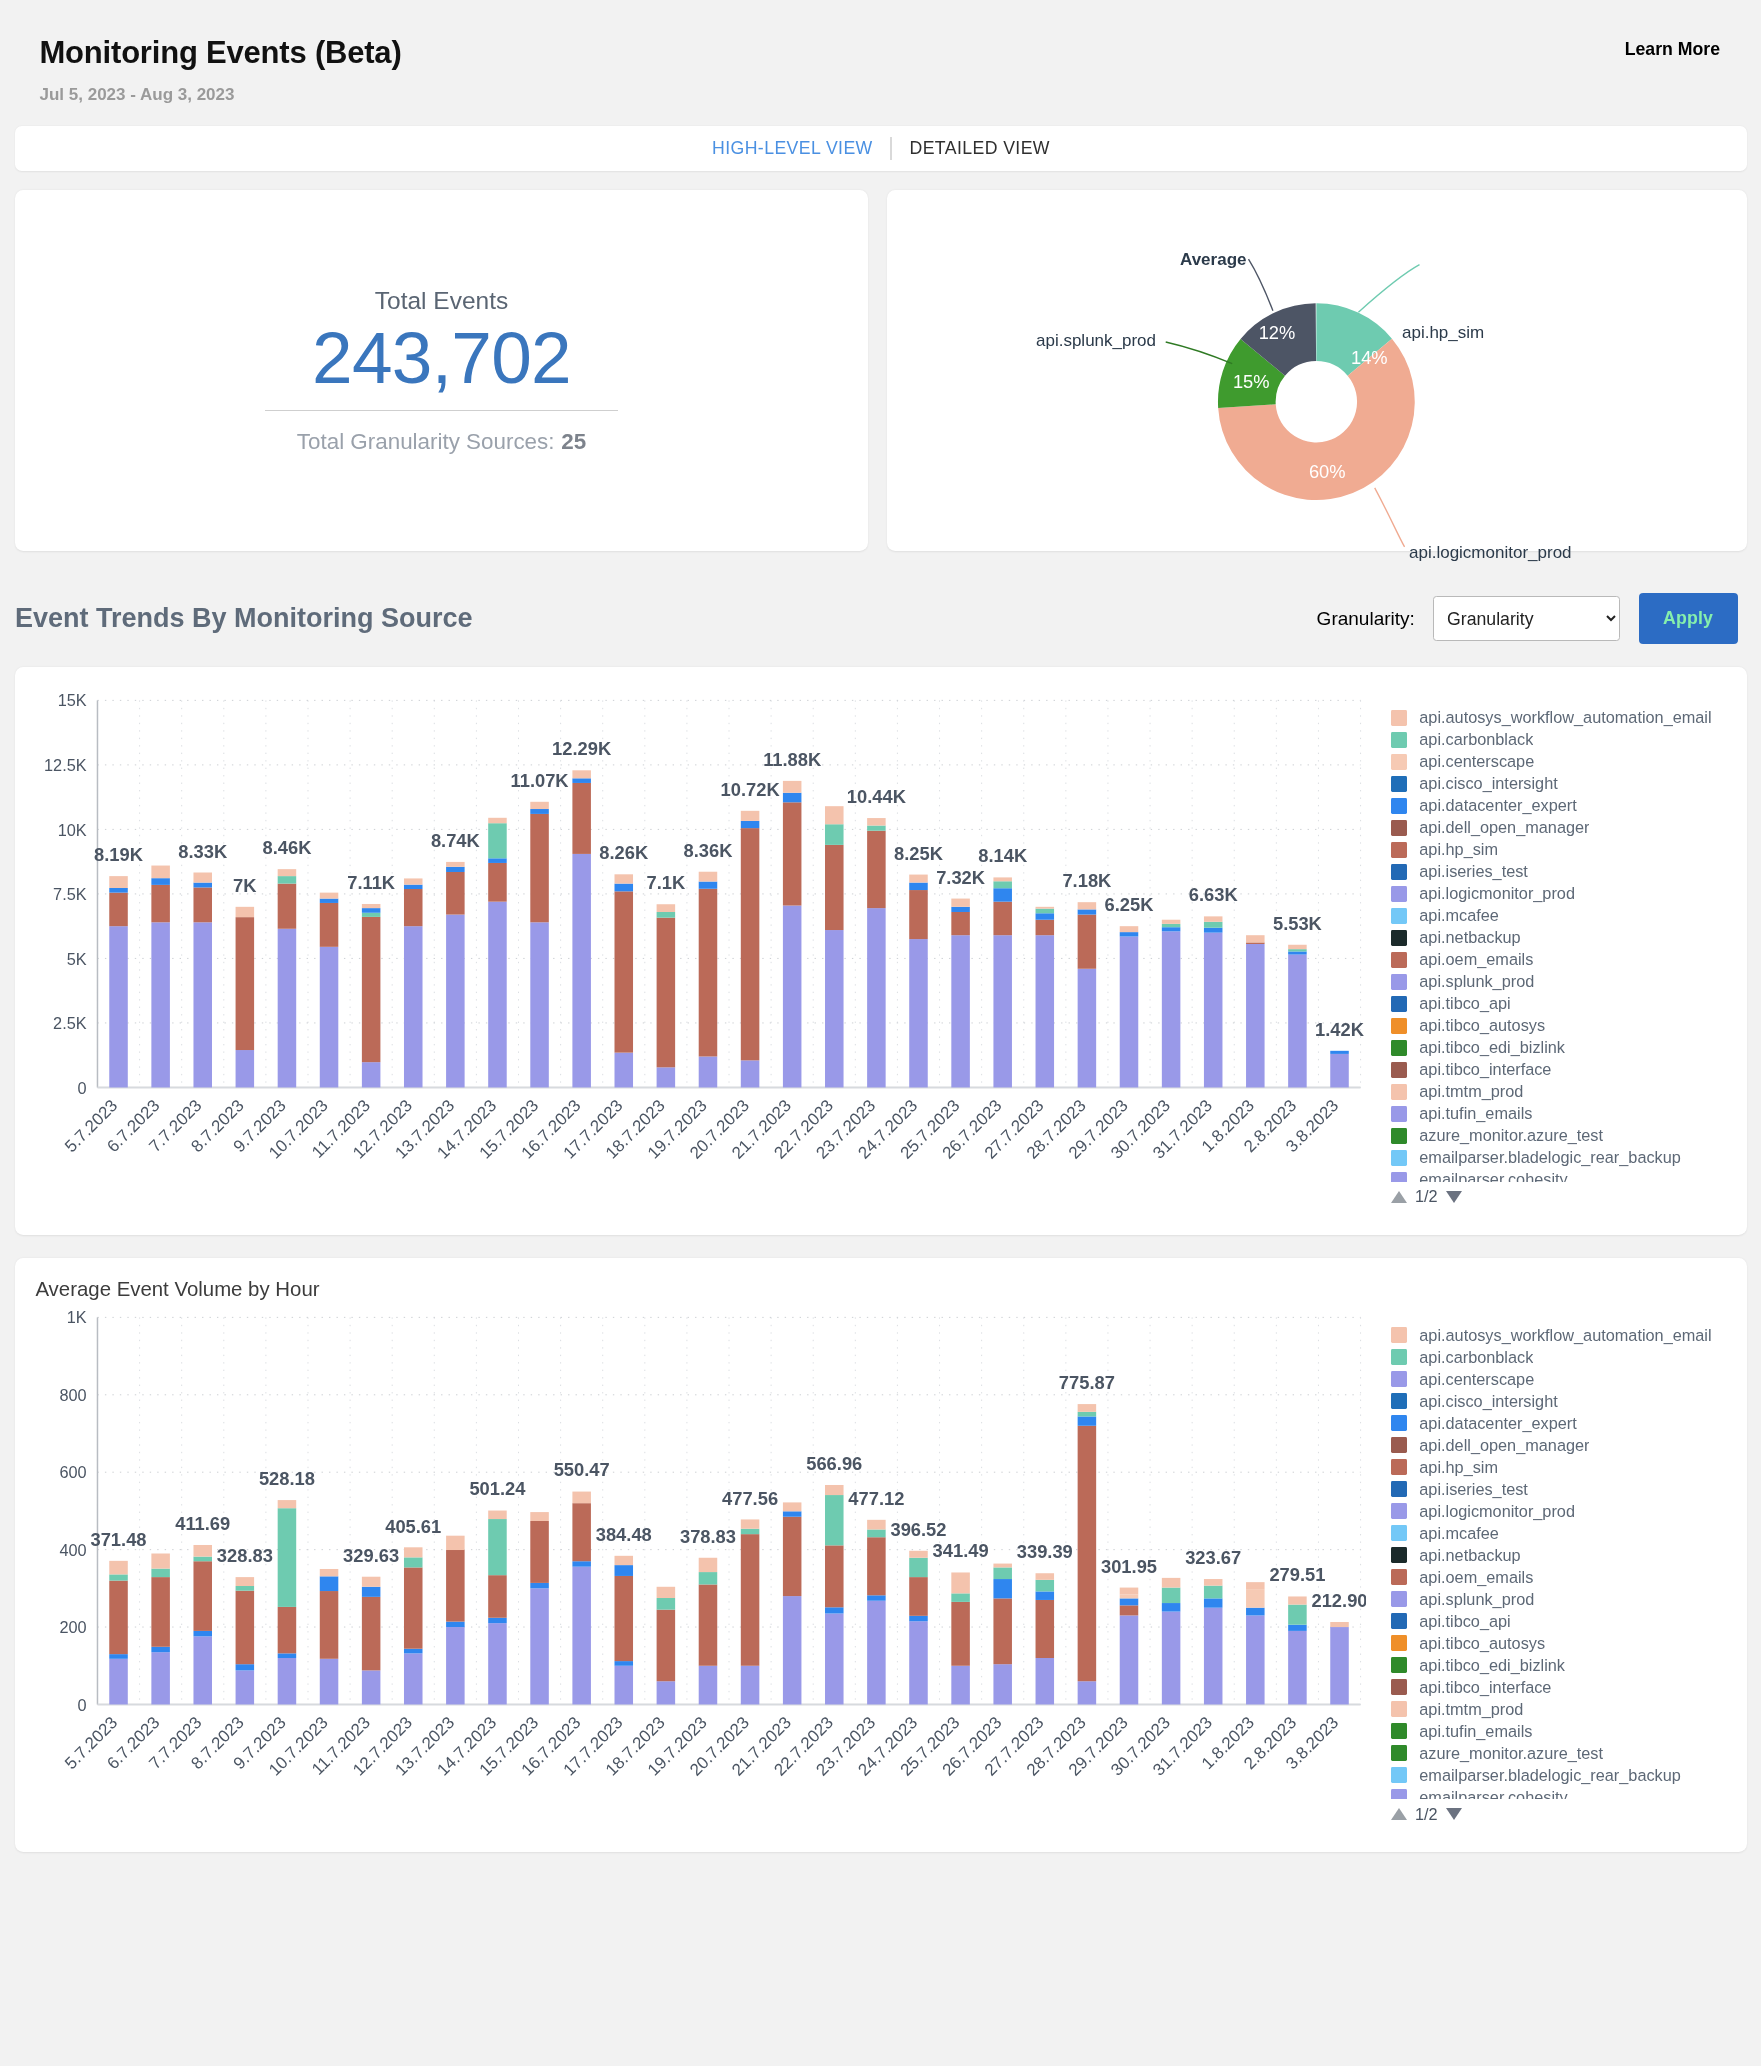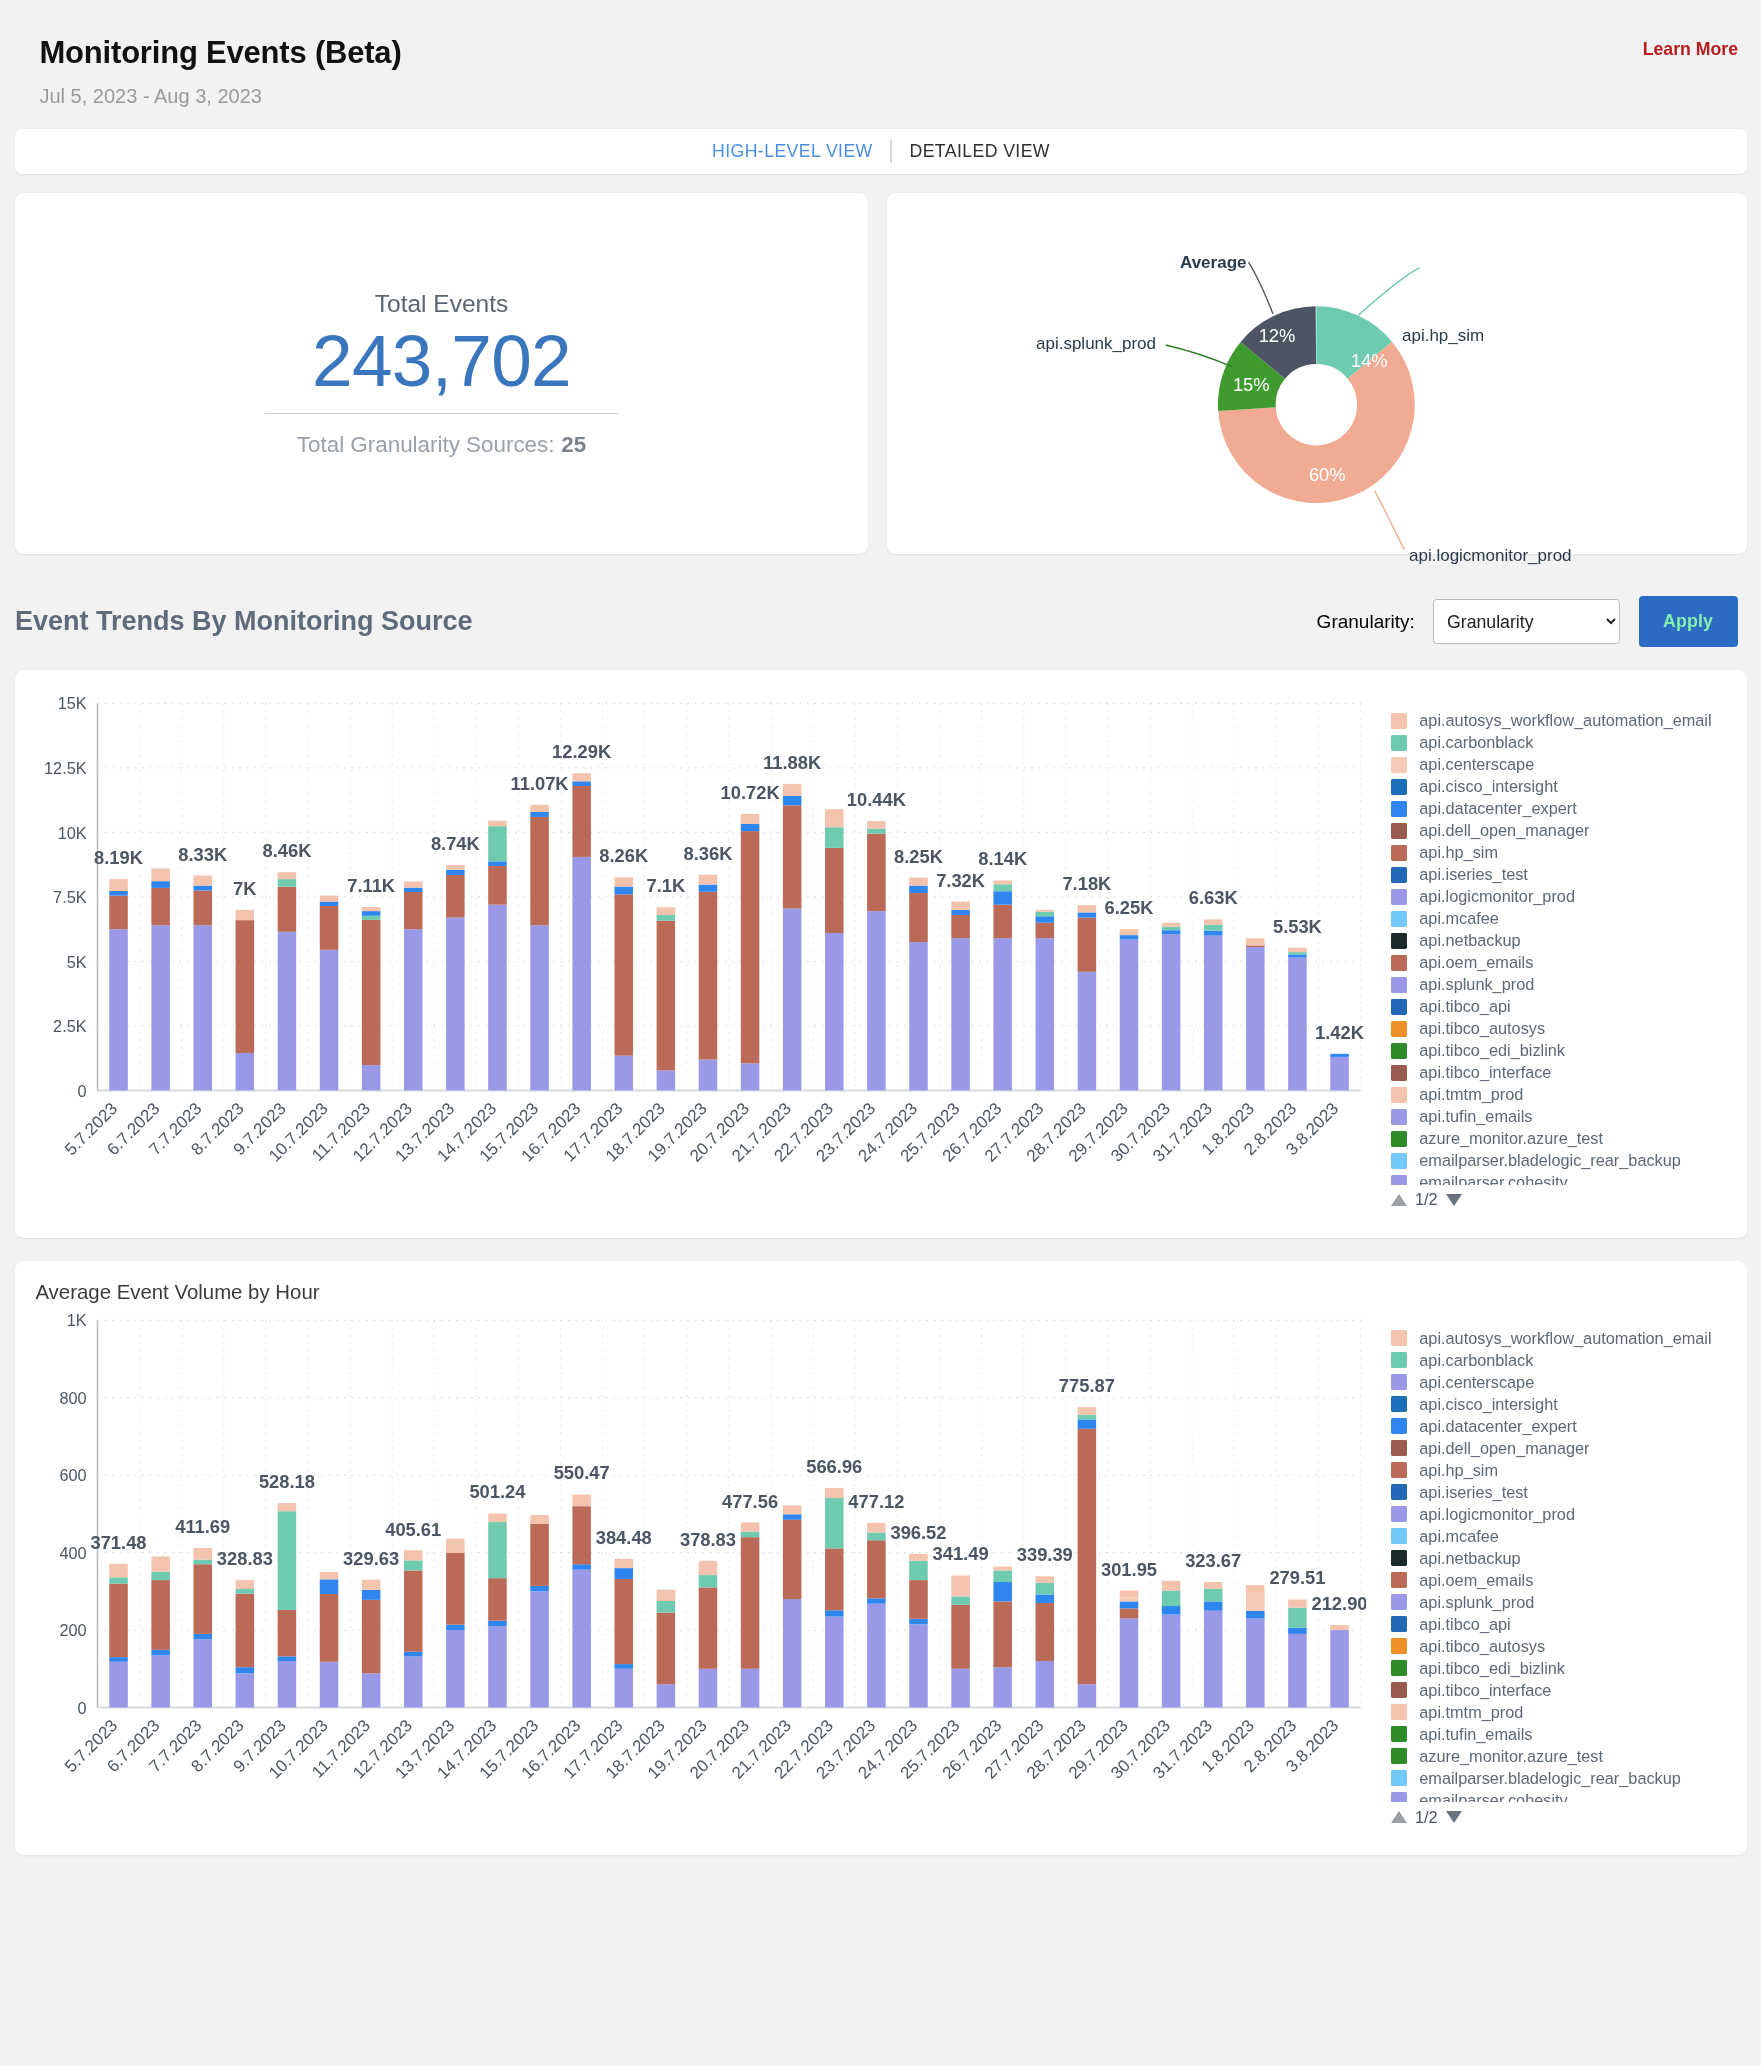--- a/index.html
+++ b/index.html
@@ -9,24 +9,24 @@
     background: #f2f2f2;
     font-family: "Liberation Sans", sans-serif;
     color: #3c4858;
     -webkit-font-smoothing: antialiased;
   }
   .page { width: 1762px; padding: 0 15px 27px 15px; }
 
   
   .hdr { position: relative; padding: 35px 24.5px 6.8px 24.5px; }
   .hdr h1 { margin:0; font-size: 31px; font-weight: 700; color:#111; letter-spacing:-0.2px; }
-  .hdr .sub { margin-top: 13.6px; font-size: 20px; color:#9a9a9a; }
+  .hdr .sub { margin-top: 13.6px; font-size: 17px; color:#9a9a9a;font-weight:bold; }
   .learn-more {
-    position:absolute; right: 9px; top: 39px;
-    font-size: 17.7px; font-weight: 700; color:#b91c1c; cursor:pointer;
+    position:absolute; right: 27px; top: 39px;
+    font-size: 17.7px; font-weight: 700; color:#000000; cursor:pointer;
   }
 
   
   .tabbar {
     margin-top: 15px; background:#fff; border-radius: 6.8px;
     height: 45px; display:flex; align-items:center; justify-content:center;
     box-shadow: 0 0.7px 2px rgba(0,0,0,.07);
   }
   .tab { font-size: 17.7px; letter-spacing:0.4px; padding: 0 17.7px; cursor:pointer; font-weight:500;}
   .tab.active { color:#4a90e2; }

